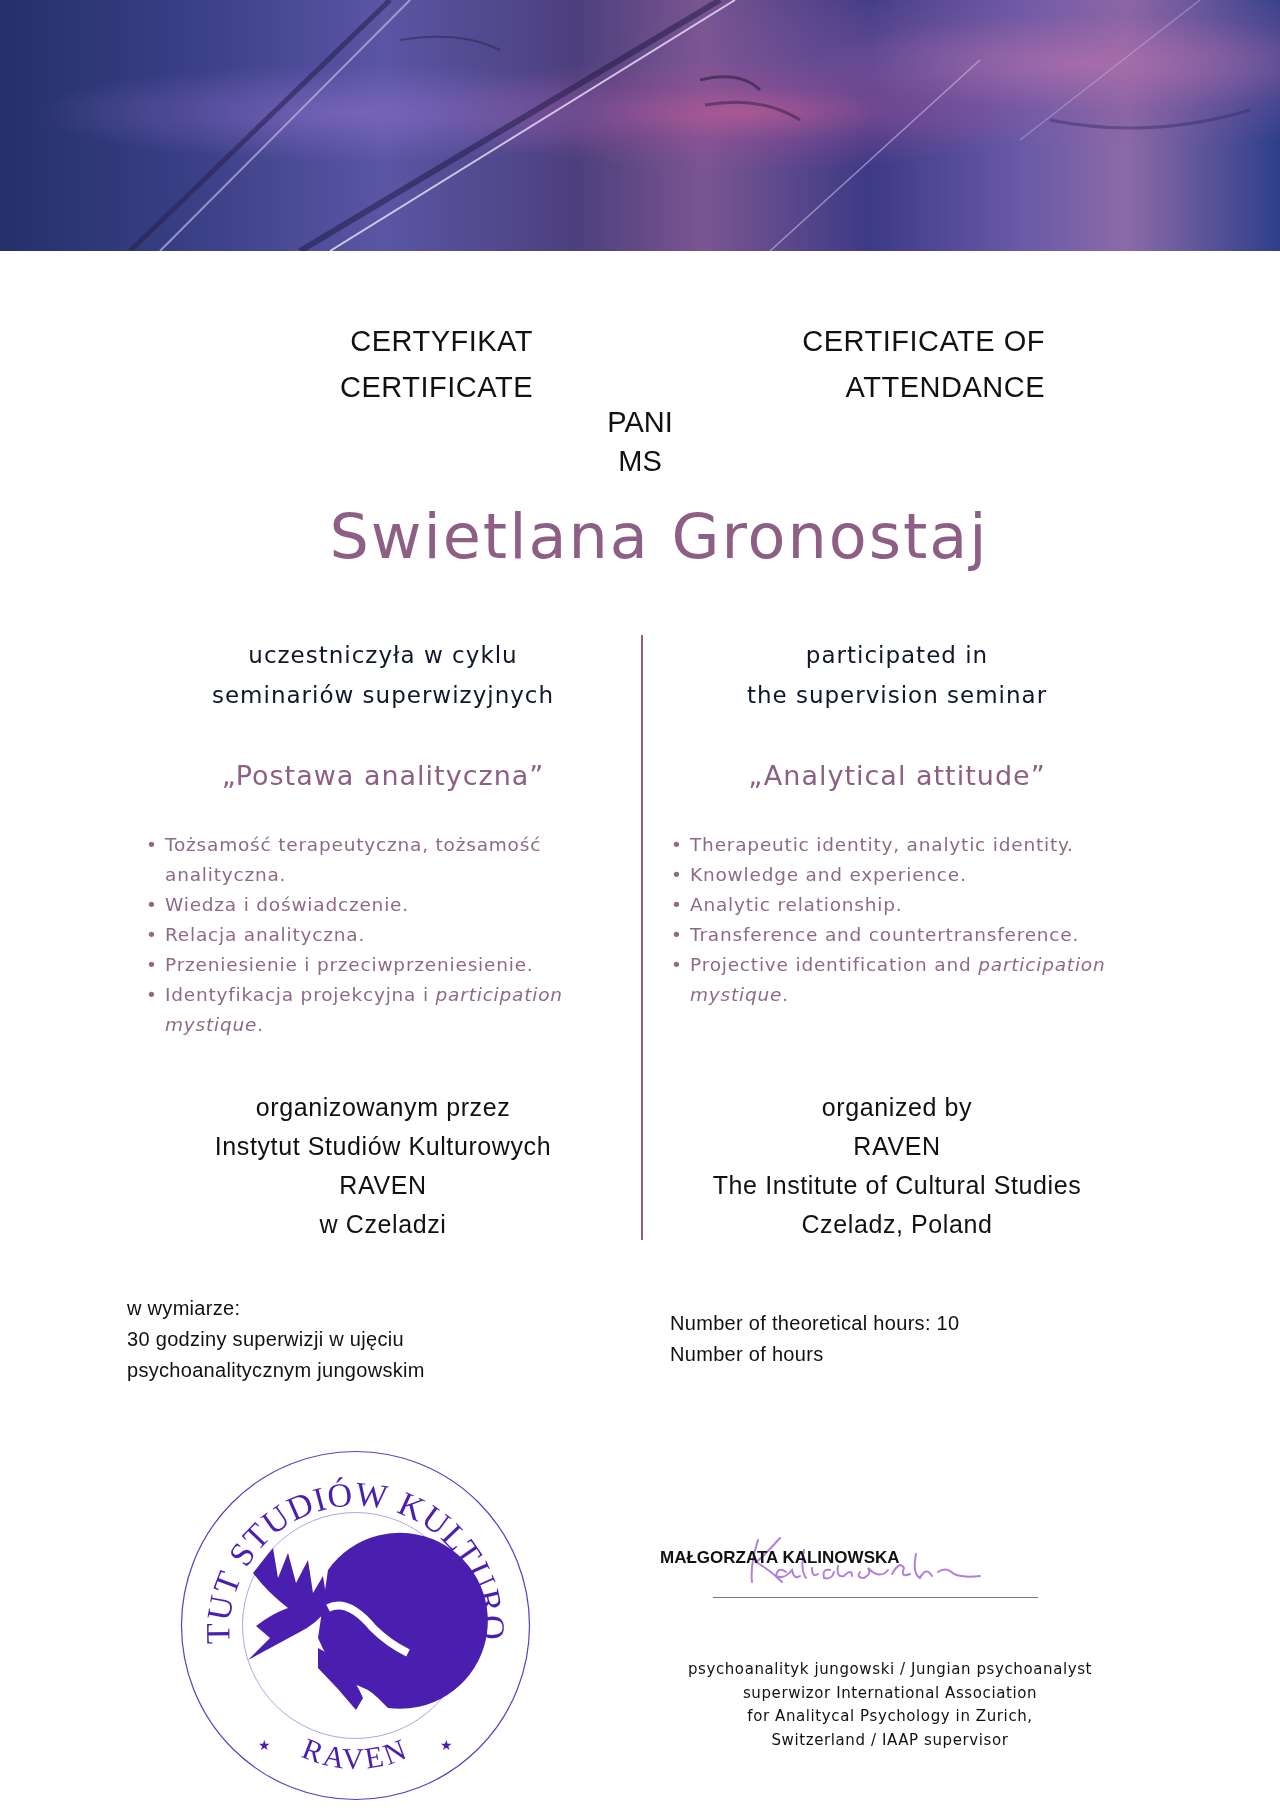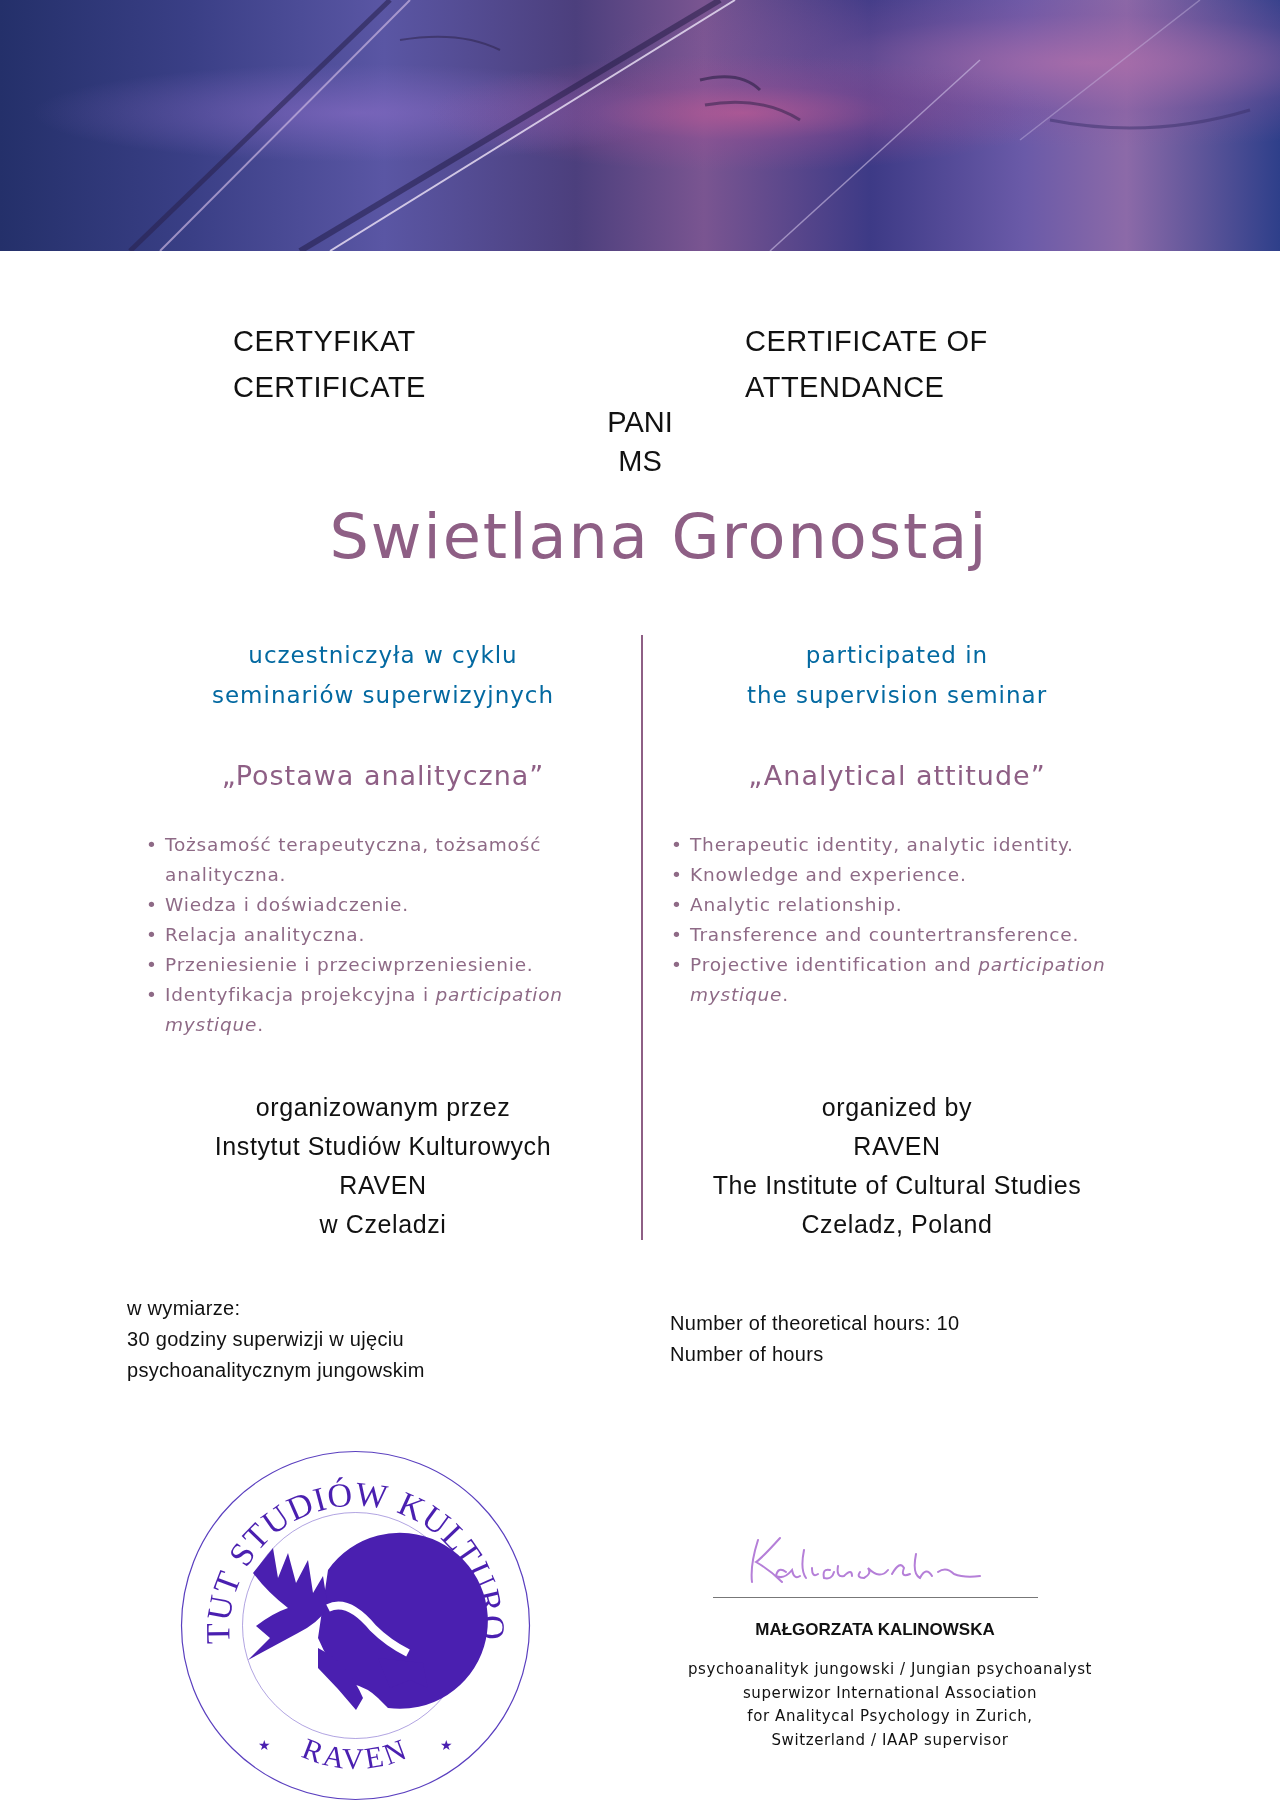--- a/index.html
+++ b/index.html
@@ -8,46 +8,46 @@
   .abs { position: absolute; }
   .header-img { left: 0; top: 0; width: 1280px; height: 251px; overflow: hidden;
     background:
       linear-gradient(115deg, rgba(0,0,0,0) 0%, rgba(0,0,0,0) 100%),
       radial-gradient(ellipse at 58% 45%, rgba(190,90,150,0.75) 0%, rgba(160,80,150,0.35) 14%, rgba(0,0,0,0) 30%),
       radial-gradient(ellipse at 85% 25%, rgba(175,110,170,0.8) 0%, rgba(140,90,160,0.3) 18%, rgba(0,0,0,0) 32%),
       radial-gradient(ellipse at 28% 45%, rgba(140,110,200,0.6) 0%, rgba(0,0,0,0) 25%),
       linear-gradient(90deg, #24306a 0%, #3a3f86 15%, #5a56a4 30%, #4c3f7d 45%, #7a5591 55%, #3d3a86 68%, #6a5aa8 80%, #8c6aa8 88%, #2e3f8a 100%);
   }
   .header-img svg { position: absolute; left: 0; top: 0; }
-  .title { font-family: "Liberation Sans", sans-serif; font-size: 29px; text-align: left; line-height: 46px; color: #111; letter-spacing: 0.5px; }
+  .title { font-family: "Liberation Sans", sans-serif; font-size: 29px; text-align: right; line-height: 46px; color: #111; letter-spacing: 0.5px; }
   .title-left { left: 233px; top: 318px; width: 300px; }
   .title-right { left: 745px; top: 318px; width: 300px; }
   .honorific { font-family: "Liberation Sans", sans-serif; font-size: 29px; left: 590px; top: 403px; width: 100px; text-align: center; line-height: 39px; color: #111; }
   .recipient { left: 0; width: 1280px; top: 500px; text-align: center; font-family: "DejaVu Sans", sans-serif;
     font-size: 62px; color: #8e5f85; letter-spacing: 2px; margin-left: 19px; }
   .col { width: 480px; text-align: center; }
   .col-left { left: 143px; }
   .col-right { left: 657px; }
-  .intro { top: 635px; font-size: 23px; line-height: 40px; color: #0369a1; letter-spacing: 1px; text-align: center; }
+  .intro { top: 635px; font-size: 23px; line-height: 40px; color: #0f172a; letter-spacing: 1px; text-align: center; }
   .seminar { top: 760px; font-size: 27px; color: #8e5f85; letter-spacing: 1px; }
   .bullets { top: 830px; text-align: left; color: #8e6a86; font-size: 18.5px; line-height: 30px; letter-spacing: 0.8px; margin: 0; padding: 0; list-style: none; }
   .bullets li { position: relative; padding-left: 22px; }
   .bullets li::before { content: "•"; position: absolute; left: 3px; color: #8e6a86; }
   .bullets-left { left: 143px; width: 450px; }
   .bullets-right { left: 668px; width: 470px; }
   .bullets em { font-style: italic; }
   .org { top: 1088px; font-family: "Liberation Sans", sans-serif; font-size: 25px; line-height: 39px; color: #111; letter-spacing: 0.6px; }
   .divider { left: 641px; top: 635px; width: 2px; height: 605px; background: #8e5f85; }
   .hours { font-family: "Liberation Sans", sans-serif; font-size: 20px; line-height: 31px; color: #111; letter-spacing: 0.3px; }
   .hours-left { left: 127px; top: 1293px; width: 460px; }
   .hours-right { left: 670px; top: 1308px; width: 460px; }
   .seal { left: 178px; top: 1448px; width: 355px; height: 355px; }
   .signature { left: 740px; top: 1530px; width: 270px; height: 60px; }
   .sig-line { left: 713px; top: 1597px; width: 325px; height: 1px; background: #777; }
-  .signer { left: 660px; top: 1620px; width: 430px; text-align: center; font-family: "Liberation Sans", sans-serif; font-weight: bold; font-size: 17px; color: #111; }
+  .signer { left: 660px; top: 1548px; width: 430px; text-align: left; font-family: "Liberation Sans", sans-serif; font-weight: bold; font-size: 17px; color: #111; }
   .signer-title { left: 660px; top: 1658px; width: 460px; text-align: center; font-size: 15px; line-height: 23.5px; color: #111; letter-spacing: 0.6px; }
 </style>
 </head>
 <body>
 
 <div class="abs header-img">
   <svg width="1280" height="251" viewBox="0 0 1280 251">
     <line x1="160" y1="251" x2="410" y2="0" stroke="#c8b4e0" stroke-width="2" opacity="0.7"></line>
     <line x1="130" y1="251" x2="390" y2="0" stroke="#2a2350" stroke-width="5" opacity="0.6"></line>
     <line x1="330" y1="251" x2="735" y2="0" stroke="#e6dcf2" stroke-width="2" opacity="0.85"></line>

